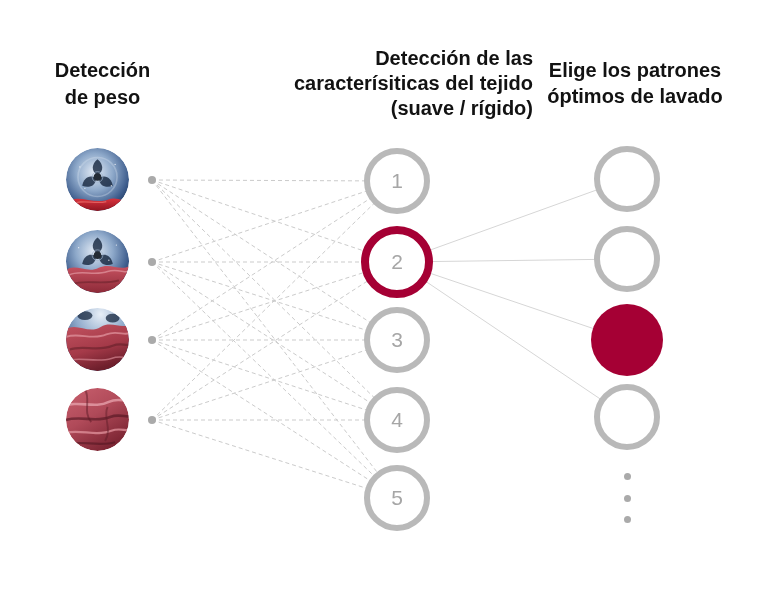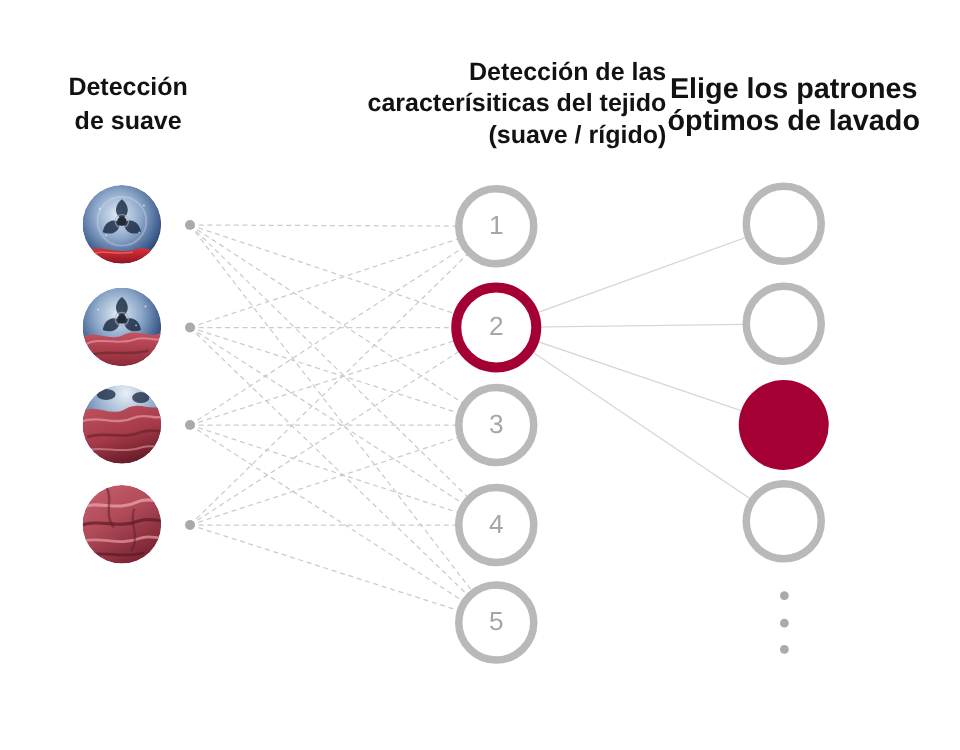--- a/index.html
+++ b/index.html
@@ -22,21 +22,21 @@
   #wires{position:absolute;left:0;top:0;width:768px;height:600px;z-index:0;}
   .col-title{
     position:absolute;z-index:2;
     color:var(--text);
     font-weight:700;
     text-align:center;
     white-space:pre-line;
   }
   .title-input{left:10px;top:57px;width:185px;font-size:20px;line-height:27px;}
   .title-hidden{left:248px;top:46px;width:285px;font-size:20px;line-height:25px;text-align:right;}
-  .title-output{left:515px;top:57px;width:240px;font-size:23px;line-height:26px;text-align:center;}
+  .title-output{left:515px;top:57px;width:240px;font-size:20px;line-height:26px;text-align:center;}
 
   .input-img{
     position:absolute;z-index:1;
     width:63px;height:63px;border-radius:50%;overflow:hidden;
   }
   .input-img svg{display:block;}
   .in1{left:66px;top:148px;}
   .in2{left:66px;top:230px;}
   .in3{left:66px;top:308px;}
   .in4{left:66px;top:388px;}
@@ -110,21 +110,21 @@
       <line x1="152" y1="420" x2="397" y2="340" stroke="#cbcbcb" stroke-width="1" stroke-dasharray="4 3"></line>
       <line x1="152" y1="420" x2="397" y2="420" stroke="#cbcbcb" stroke-width="1" stroke-dasharray="4 3"></line>
       <line x1="152" y1="420" x2="397" y2="498" stroke="#cbcbcb" stroke-width="1" stroke-dasharray="4 3"></line>
       <line x1="397" y1="262" x2="627" y2="179" stroke="#d6d6d6" stroke-width="1"></line>
       <line x1="397" y1="262" x2="627" y2="259" stroke="#d6d6d6" stroke-width="1"></line>
       <line x1="397" y1="262" x2="627" y2="340" stroke="#d6d6d6" stroke-width="1"></line>
       <line x1="397" y1="262" x2="627" y2="417" stroke="#d6d6d6" stroke-width="1"></line>
     </svg>
 
   <div class="col-title title-input">Detección
-de suave</div>
+de peso</div>
   <div class="col-title title-hidden">Detección de las
 caracterísiticas del tejido
 (suave / rígido)</div>
   <div class="col-title title-output">Elige los patrones
 óptimos de lavado</div>
 
   <div class="input-img in1" aria-label="tambor casi vacío">
     <svg width="63" height="63" viewBox="0 0 100 100">
       <defs>
         <clipPath id="c1">

